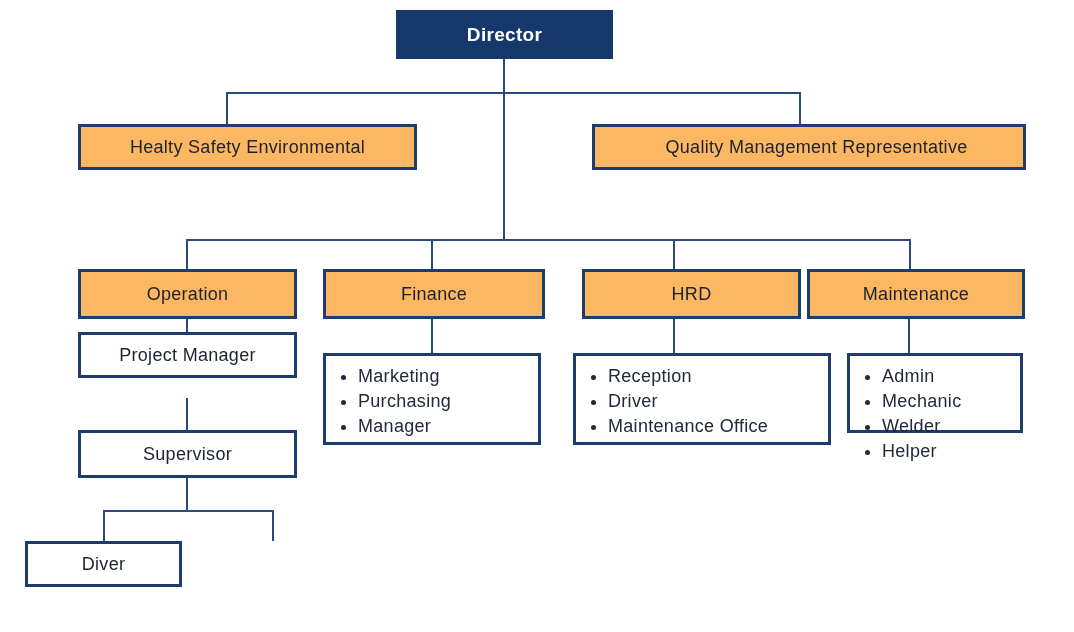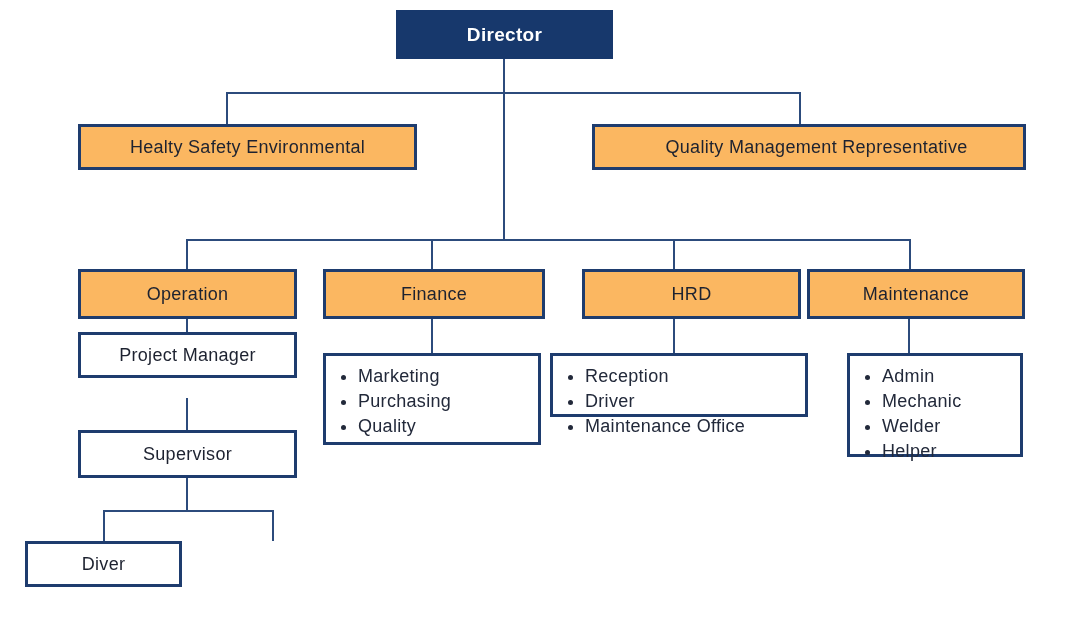--- a/index.html
+++ b/index.html
@@ -102,33 +102,33 @@
   <div class="box orange" style="left:807px; top:269px; width:218px; height:50px;">Maintenance</div>
 
   <div class="box plain" style="left:78px; top:332px; width:219px; height:46px;">Project Manager</div>
   <div class="box plain" style="left:78px; top:430px; width:219px; height:48px;">Supervisor</div>
   <div class="box plain" style="left:25px; top:541px; width:157px; height:46px;">Diver</div>
 
   <div class="box list" style="left:323px; top:353px; width:218px; height:92px;">
     <ul>
       <li>Marketing</li>
       <li>Purchasing</li>
-      <li>Quality</li>
+      <li>Manager</li>
     </ul>
   </div>
 
-  <div class="box list" style="left:550px; top:353px; width:258px; height:64px;">
+  <div class="box list" style="left:573px; top:353px; width:258px; height:92px;">
     <ul>
       <li>Reception</li>
       <li>Driver</li>
       <li>Maintenance Office</li>
     </ul>
   </div>
 
-  <div class="box list" style="left:847px; top:353px; width:176px; height:104px;">
+  <div class="box list" style="left:847px; top:353px; width:176px; height:80px;">
     <ul>
       <li>Admin</li>
       <li>Mechanic</li>
       <li>Welder</li>
       <li>Helper</li>
     </ul>
   </div>
 
 </div>
 

